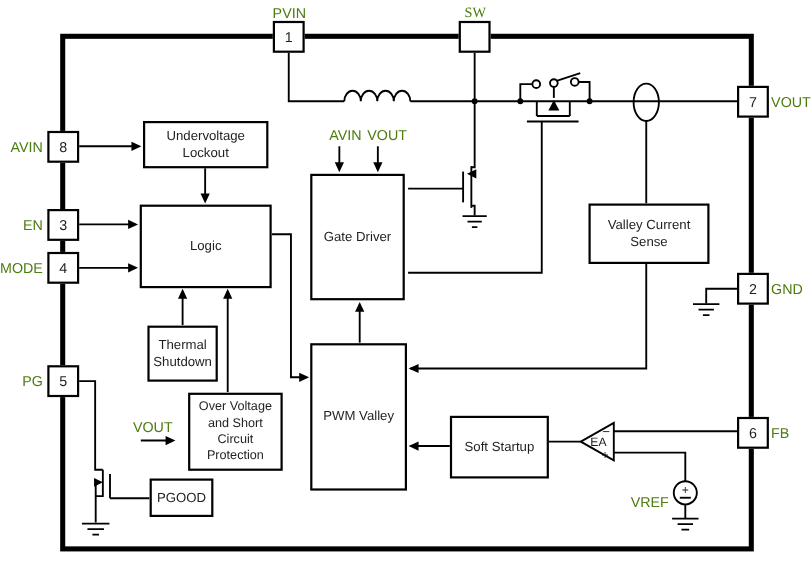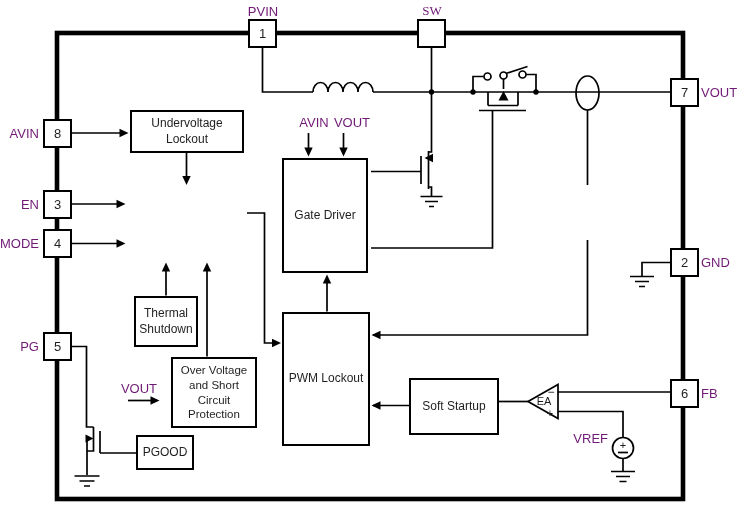--- a/index.html
+++ b/index.html
@@ -13,21 +13,21 @@
     box-sizing:border-box;display:flex;align-items:center;justify-content:center;
     text-align:center;font-size:12px;line-height:1.32;color:#1f1f1f;
     white-space:pre-line;
   }
   .pin{
     position:absolute;z-index:3;width:29px;height:29px;background:#ffffff;
     border:2.5px solid #000;box-sizing:border-box;display:flex;align-items:center;
     justify-content:center;font-size:13px;color:#1f1f1f;
   }
   .lbl{
-    position:absolute;z-index:2;font-size:13px;color:#701a75;white-space:nowrap;
+    position:absolute;z-index:2;font-size:13px;color:#4d7c0f;white-space:nowrap;
   }
   .ctr{text-align:center;}
   .rgt{text-align:right;}
   svg text{font-family:"Liberation Sans","DejaVu Sans",sans-serif;fill:#1a1a1a;}
 </style>
 </head>
 <body>
 
 <div id="stage">
 
@@ -140,30 +140,33 @@
     </g>
 
     <text x="544" y="405" font-size="11" text-anchor="middle">EA</text>
     <text x="551" y="396" font-size="12" text-anchor="middle">−</text>
     <text x="550" y="417" font-size="11" text-anchor="middle">+</text>
     <text x="623" y="449" font-size="11" text-anchor="middle">+</text>
   </svg>
 
   <div class="block" style="left:130px;top:110px;width:114px;height:43px;">Undervoltage
 Lockout</div>
+  <div class="block" style="left:127px;top:186px;width:120px;height:76px;">Logic</div>
   <div class="block" style="left:134px;top:296px;width:64px;height:51px;">Thermal
 Shutdown</div>
   <div class="block" style="left:171px;top:357px;width:86px;height:71px;font-size:11.5px;line-height:1.28;">Over Voltage
 and Short
 Circuit
 Protection</div>
   <div class="block" style="left:136px;top:435px;width:58px;height:35px;">PGOOD</div>
   <div class="block" style="left:282px;top:158px;width:86px;height:115px;">Gate Driver</div>
-  <div class="block" style="left:282px;top:312px;width:88px;height:134px;">PWM Lockout</div>
+  <div class="block" style="left:282px;top:312px;width:88px;height:134px;">PWM Valley</div>
   <div class="block" style="left:409px;top:378px;width:90px;height:57px;">Soft Startup</div>
+  <div class="block" style="left:535px;top:185px;width:110px;height:55px;">Valley Current
+Sense</div>
 
   <div class="pin" style="left:248px;top:19px;">
     <span>1</span>
     </div>
   <div class="pin" style="left:417px;top:19px;">
     <span></span>
     </div>
   <div class="pin" style="left:43px;top:119px;">
     <span>8</span>
     </div>
@@ -192,15 +195,15 @@
   <div class="lbl rgt" style="left:0px;top:197px;width:39px;">EN</div>
   <div class="lbl rgt" style="left:0px;top:236px;width:39px;">MODE</div>
   <div class="lbl rgt" style="left:0px;top:339px;width:39px;">PG</div>
   <div class="lbl" style="left:701px;top:85px;">VOUT</div>
   <div class="lbl" style="left:701px;top:255px;">GND</div>
   <div class="lbl" style="left:701px;top:386px;">FB</div>
 
   <div class="lbl ctr" style="left:289px;top:115px;width:50px;">AVIN</div>
   <div class="lbl ctr" style="left:327px;top:115px;width:50px;">VOUT</div>
   <div class="lbl rgt" style="left:107px;top:381px;width:50px;">VOUT</div>
-  <div class="lbl rgt" style="left:558px;top:431px;width:50px;">VREF</div>
+  <div class="lbl rgt" style="left:558px;top:449px;width:50px;">VREF</div>
 
 </div>
 
 </body></html>

